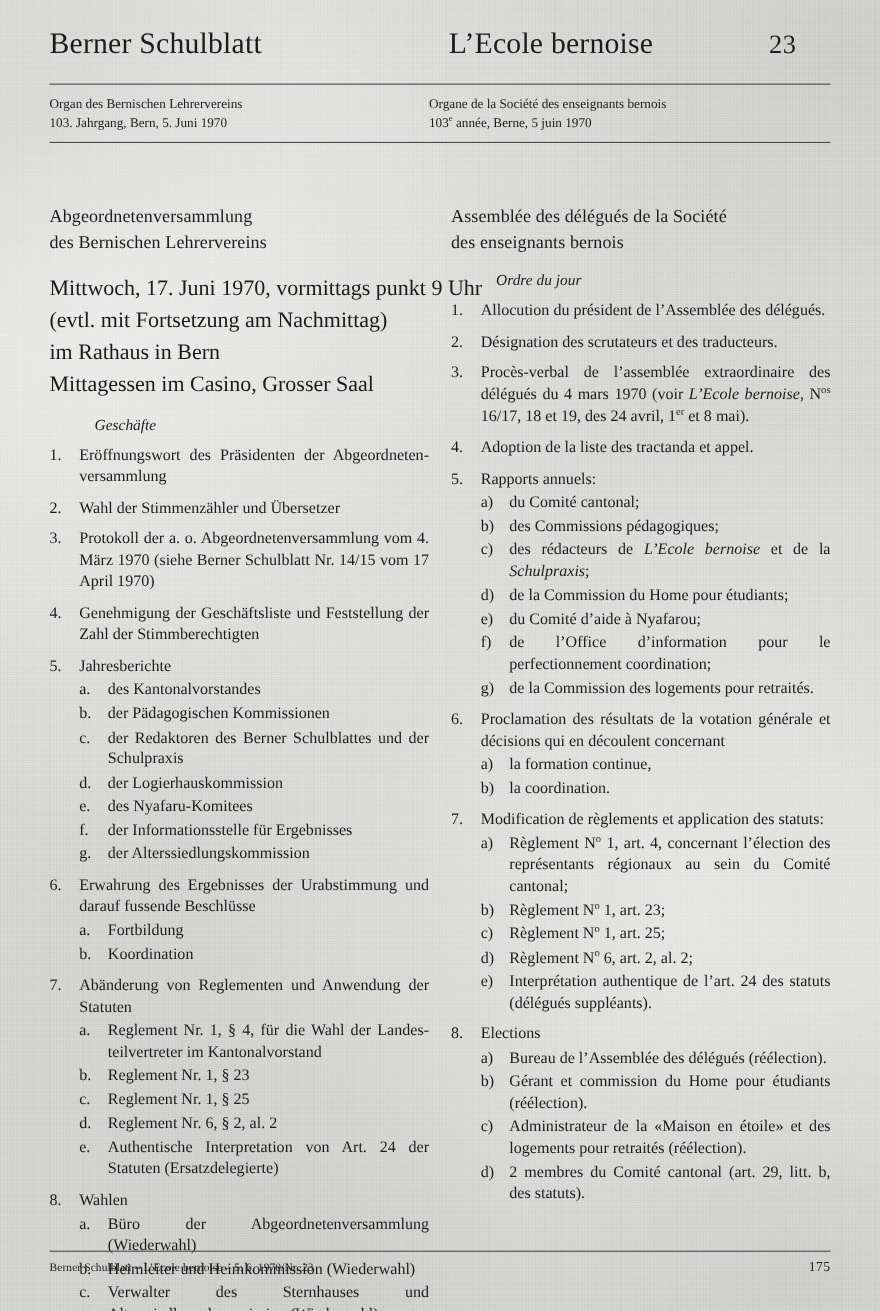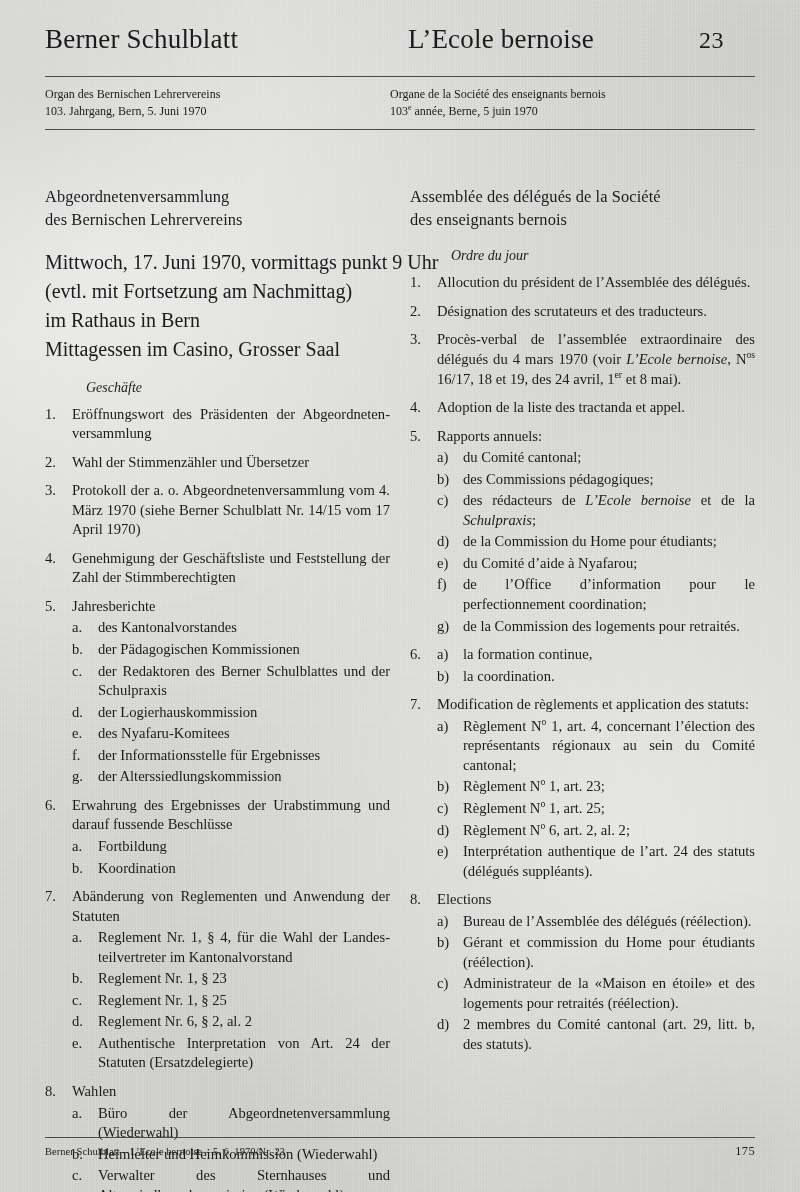--- a/index.html
+++ b/index.html
@@ -407,20 +407,21 @@
                   <span class="stxt">de l’Office d’information pour le perfectionnement coordination;</span>
                 </li>
                 <li>
                   <span class="lbl">g)</span>
                   <span class="stxt">de la Commission des logements pour retraités.</span>
                 </li>
               </ul>
             </li>
             <li>
               <span class="num">6.</span>
+              <span class="txt">Proclamation des résultats de la votation générale et décisions qui en découlent concernant</span>
               <ul class="sub">
                 <li>
                   <span class="lbl">a)</span>
                   <span class="stxt">la formation continue,</span>
                 </li>
                 <li>
                   <span class="lbl">b)</span>
                   <span class="stxt">la coordination.</span>
                 </li>
               </ul>

